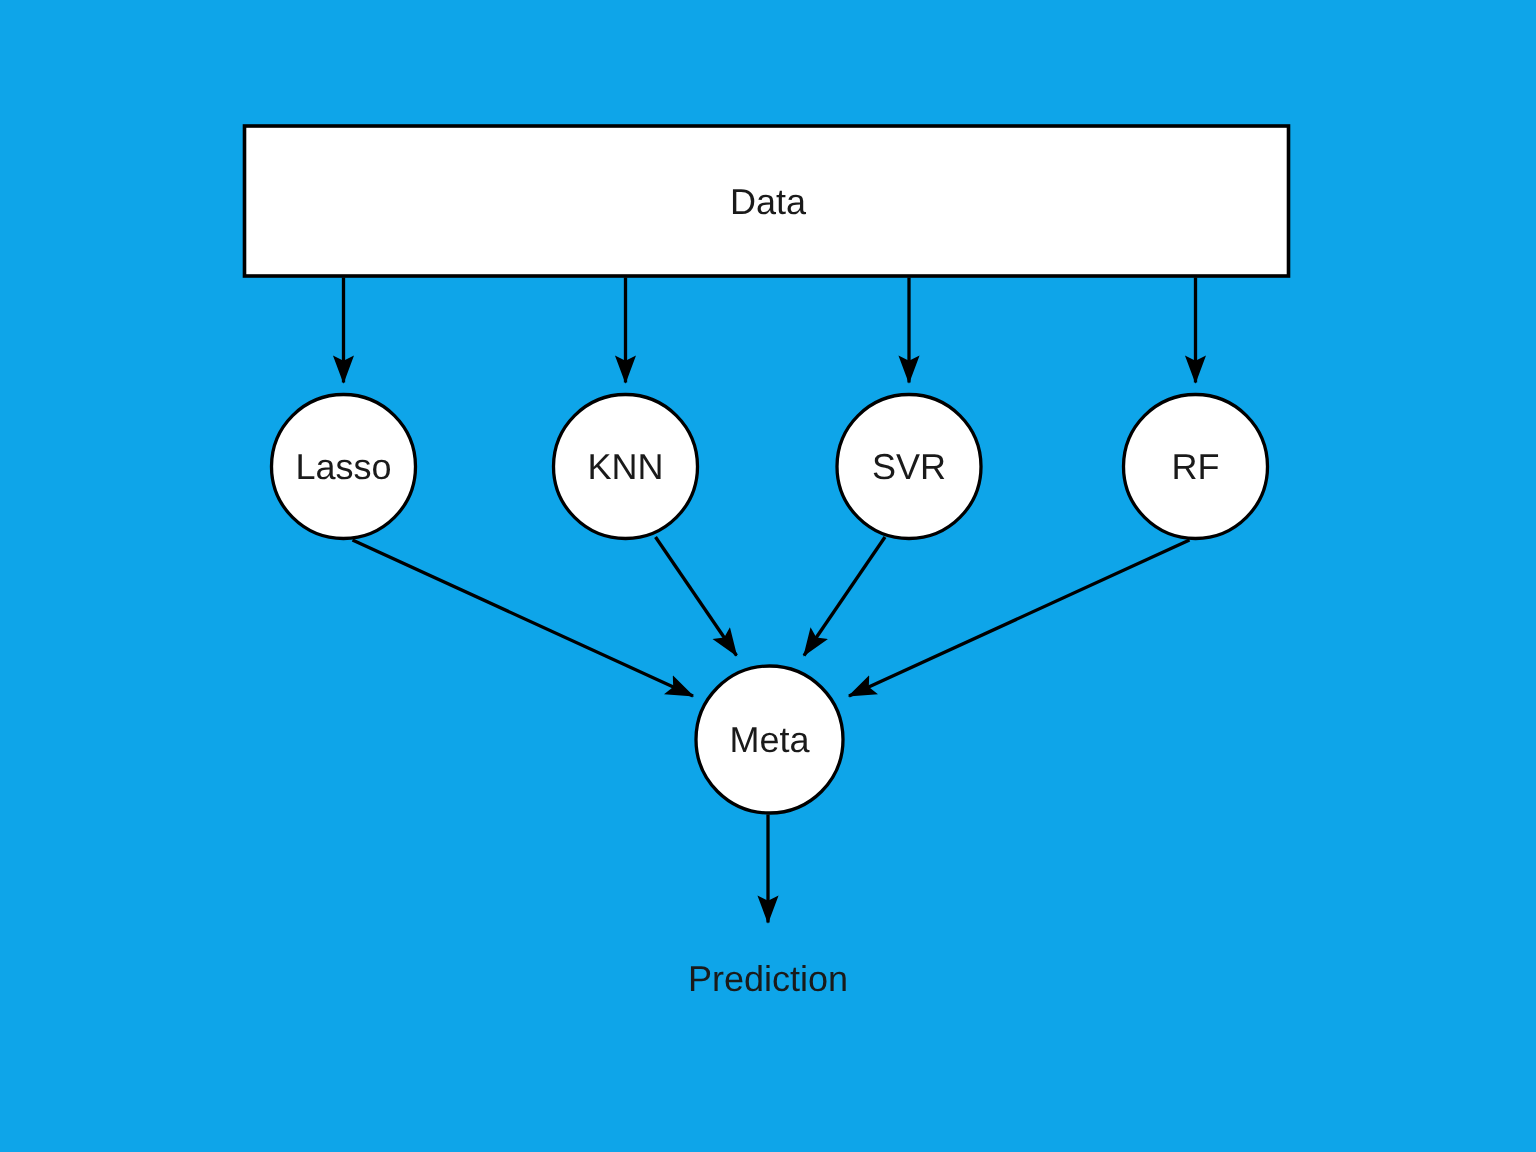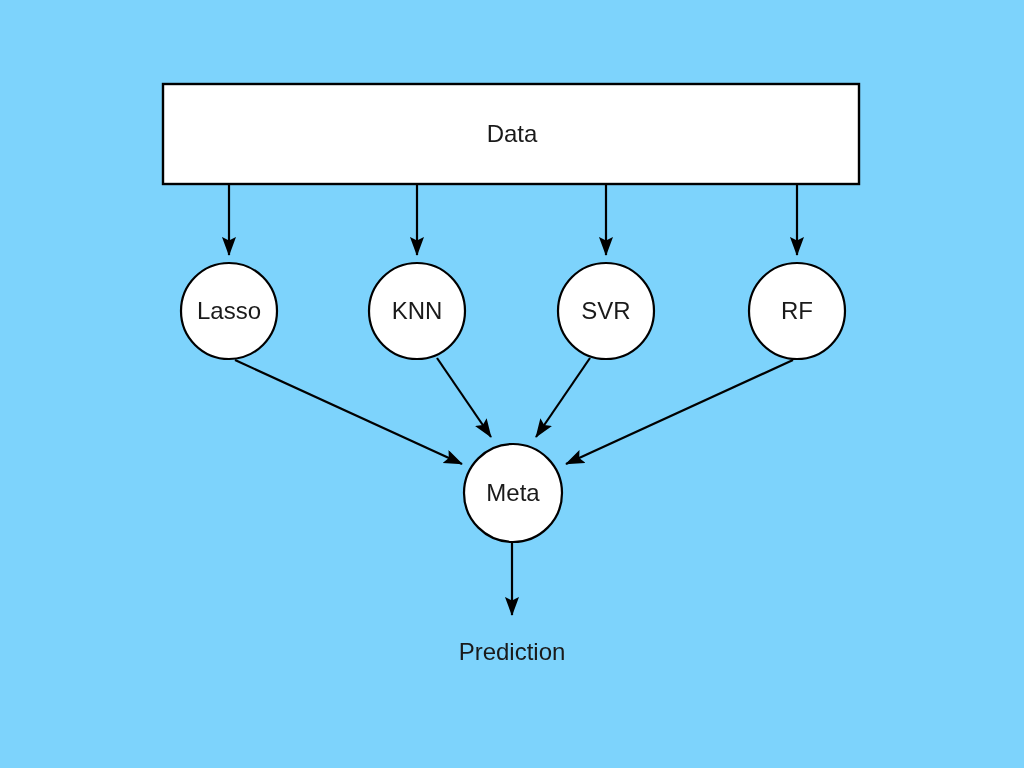--- a/index.html
+++ b/index.html
@@ -10,21 +10,21 @@
   body {
     width: 1024px;
     height: 768px;
     font-family: "Liberation Sans", sans-serif;
     overflow: hidden;
   }
   #diagram-canvas {
     position: relative;
     width: 1024px;
     height: 768px;
-    background: #7dd3fc;
+    background: #0ea5e9;
   }
   #diagram-svg {
     position: absolute;
     top: 0;
     left: 0;
     width: 1024px;
     height: 768px;
     display: block;
   }
   .node-label {

